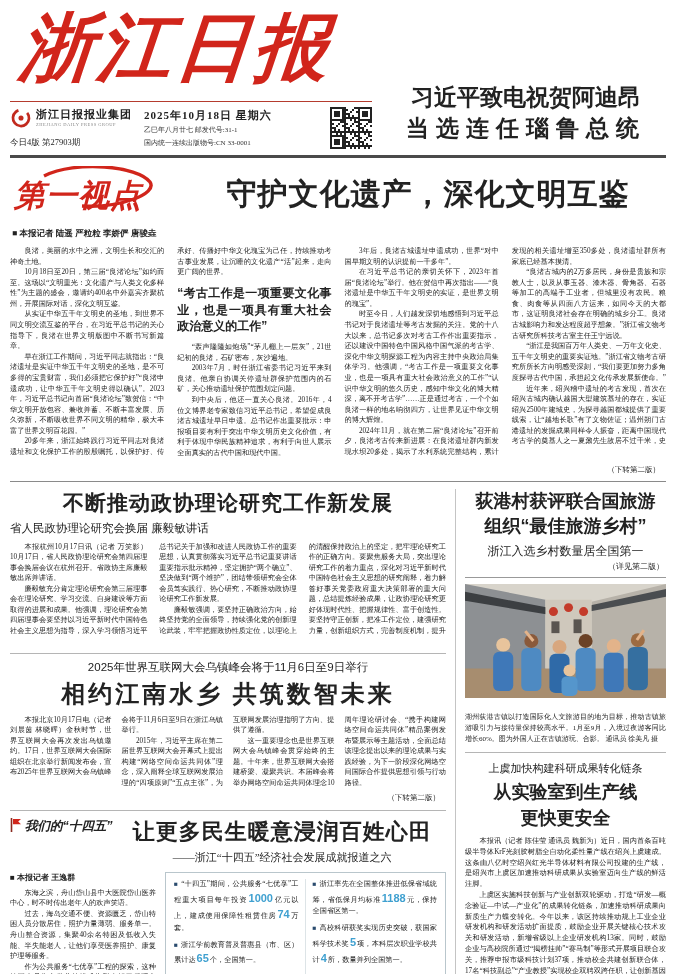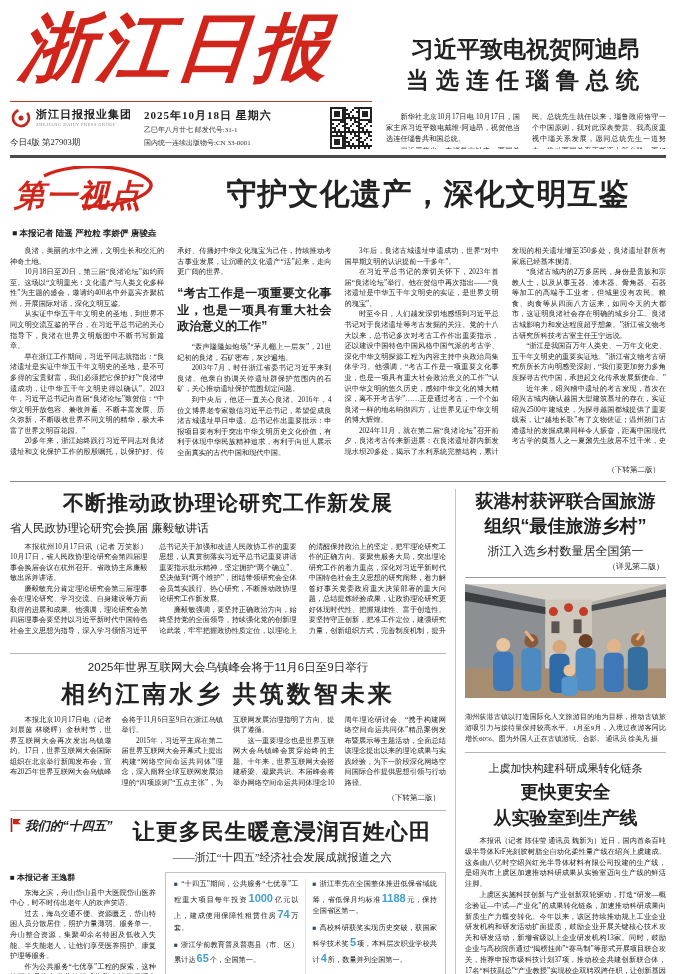--- a/index.html
+++ b/index.html
@@ -22,21 +22,21 @@
   .pub-row { display:flex; gap:4px; }
   .pub-name { font-size:11px; font-weight:bold; letter-spacing:1px; font-family:"Liberation Sans",sans-serif; }
   .pub-en { font-size:4.5px; color:#888; letter-spacing:.5px; }
   .edition { font-size:8.5px; margin-top:2px; }
   .date-block { flex:1; }
   .date-main { font-size:11px; font-weight:bold; letter-spacing:1px; }
   .date-sub { font-size:7px; color:#333; margin-top:2px; line-height:1.45; }
   .qr { width:42px; height:42px; display:grid; grid-template-columns:repeat(21,1fr); grid-template-rows:repeat(21,1fr); background:#fff; }
   .qr div { background:#fff; } .qr div.b { background:#222; }
   .mast-right { flex:1; display:flex; flex-direction:column; padding-top:28px; }
-  .top-head { text-align:center; font-family:"Liberation Sans",sans-serif; font-weight:bold; font-size:23px; line-height:1.35; }
+  .top-head { text-align:center; font-family:"Liberation Sans",sans-serif; font-weight:bold; font-size:23px; line-height:1.35;margin-top:48px; }
   .top-head .l2 { letter-spacing:7px; }
   .top-body { margin-top:16px; columns:2; column-gap:12px; font-size:7.2px; line-height:1.55; text-align:justify; overflow:hidden; flex:1; }
   .top-body p { text-indent:2em; }
 
   
   .flow-p { text-indent:2em; }
   .flow-sub { font-family:"Liberation Sans",sans-serif; font-weight:bold; font-size:12px; line-height:1.4; margin:7px 0; break-inside:avoid; }
   .turn { text-align:right; font-size:7.5px; padding-right:6px; }
 
   
@@ -726,22 +726,22 @@
           <span>湖州荻港古镇以打造国际化人文旅游目的地为目标，推动古镇旅游吸引力与接待量保持较高水平。1月至9月，入境过夜游客同比增长60%。图为外国人正在古镇游玩、合影。</span>
           <span class="credit">通讯员 徐美凡 摄</span>
         </div>
       </div>
 
       <div class="sep"></div>
 
       <div style="flex:1; display:flex; flex-direction:column; overflow:hidden;">
         <div class="sy-kicker">上虞加快构建科研成果转化链条</div>
         <div class="sy-headline">
+          <div>从实验室到生产线</div>
           <div>更快更安全</div>
-          <div>从实验室到生产线</div>
         </div>
         <div class="sy-body">
             <p class="flow-p">本报讯（记者 陈佳莹 通讯员 魏新为）近日，国内首条百吨级半导体KrF光刻胶树脂全自动化柔性量产线在绍兴上虞建成。这条由八亿时空绍兴红光半导体材料有限公司投建的生产线，是绍兴市上虞区加速推动科研成果从实验室迈向生产线的鲜活注脚。</p>
             <p class="flow-p">上虞区实施科技创新与产业创新双轮驱动，打造“研发—概念验证—中试—产业化”的成果转化链条，加速推动科研成果向新质生产力蝶变转化。今年以来，该区持续推动规上工业企业研发机构和研发活动扩面提质，鼓励企业开展关键核心技术攻关和研发活动，新增省级以上企业研发机构13家。同时，鼓励企业与高校院所通过“揭榜挂帅”“赛马制”等形式开展项目联合攻关，推荐申报市级科技计划37项，推动校企共建创新联合体，17名“科技副总”“产业教授”实现校企双聘双跨任职，让创新基因渗透到产业端的每一个环节。</p>
           </div>
       </div>
     </div>
   </div>
 </div>
 

